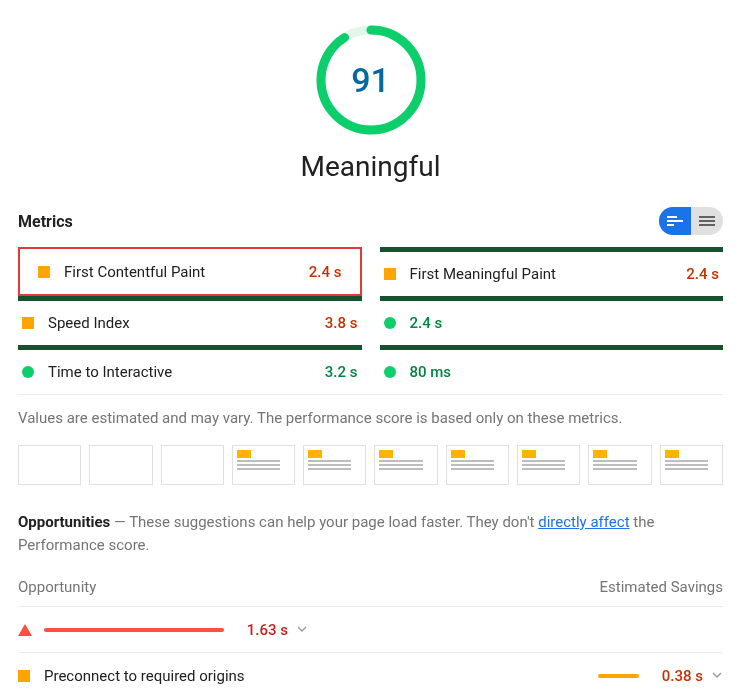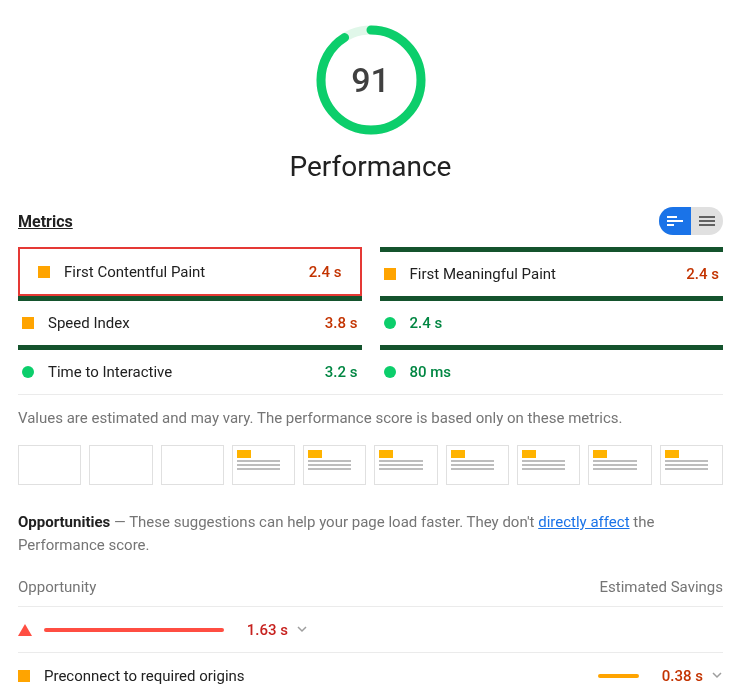--- a/index.html
+++ b/index.html
@@ -2,24 +2,24 @@
 <html><head>
 <meta charset="utf-8">
 <style>
 * { box-sizing: border-box; margin: 0; padding: 0; }
 body { font-family: Roboto, -apple-system, Helvetica, Arial, sans-serif; background: #fff; color: #212121; width: 741px; padding: 16px 18px; }
 .gauge-wrap { display: flex; flex-direction: column; align-items: center; margin-top: 8px; margin-bottom: 24px; }
 .gauge { position: relative; width: 112px; height: 112px; }
 .gauge svg { transform: rotate(-90deg); }
 .gauge-bg { fill: none; stroke: #e0f7e9; stroke-width: 9; }
 .gauge-arc { fill: none; stroke: #0cce6b; stroke-width: 9; stroke-linecap: round; }
-.gauge-text { position: absolute; top: 0; left: 0; width: 100%; height: 100%; display: flex; align-items: center; justify-content: center; font-size: 34px; font-weight: 500; color: #404040; }
+.gauge-text { position: absolute; top: 0; left: 0; width: 100%; height: 100%; display: flex; align-items: center; justify-content: center; font-size: 34px; font-weight: 500; color: #0369a1; }
 .gauge-title { font-size: 28px; font-weight: 400; color: #212121; margin-top: 14px; }
 .metrics-header { display: flex; align-items: center; justify-content: space-between; margin-bottom: 12px; }
-.metrics-title { font-size: 16px; font-weight: 700; text-decoration: underline; }
+.metrics-title { font-size: 16px; font-weight: 700; }
 .toggle-group { display: flex; background: #e0e0e0; border-radius: 16px; height: 28px; overflow: hidden; }
 .toggle-btn { width: 32px; display: flex; align-items: center; justify-content: center; cursor: pointer; }
 .toggle-btn.active { background: #1a73e8; }
 .toggle-btn svg { display: block; }
 .metrics-grid { display: grid; grid-template-columns: 1fr 1fr; column-gap: 18px; }
 .metric-row { display: flex; align-items: center; padding: 13px 4px; border-top: 5px solid #14532d; }
 .metric-row.highlight { border: 2px solid #e53935; padding: 11px 18px; }
 .status-sq { width: 12px; height: 12px; margin-right: 14px; flex-shrink: 0; }
 .status-sq.orange { background: #ffa400; }
 .status-circle { width: 12px; height: 12px; border-radius: 50%; margin-right: 14px; flex-shrink: 0; }
@@ -54,21 +54,21 @@
 <body>
 
 <div class="gauge-wrap">
   <div class="gauge">
     <svg width="112" height="112" viewBox="0 0 112 112">
       <circle class="gauge-bg" cx="56" cy="56" r="50"></circle>
       <circle class="gauge-arc" cx="56" cy="56" r="50" stroke-dasharray="314.16" stroke-dashoffset="28.27"></circle>
     </svg>
     <div class="gauge-text">91</div>
   </div>
-  <div class="gauge-title">Performance</div>
+  <div class="gauge-title">Meaningful</div>
 </div>
 
 <div class="metrics-header">
   <div class="metrics-title">Metrics</div>
   <div class="toggle-group">
     <div class="toggle-btn active">
       <svg width="16" height="10" viewBox="0 0 16 10">
           <rect x="0" y="0" width="10" height="2" fill="#fff"></rect>
           <rect x="0" y="4" width="16" height="2" fill="#fff"></rect>
           <rect x="0" y="8" width="7" height="2" fill="#fff"></rect>

